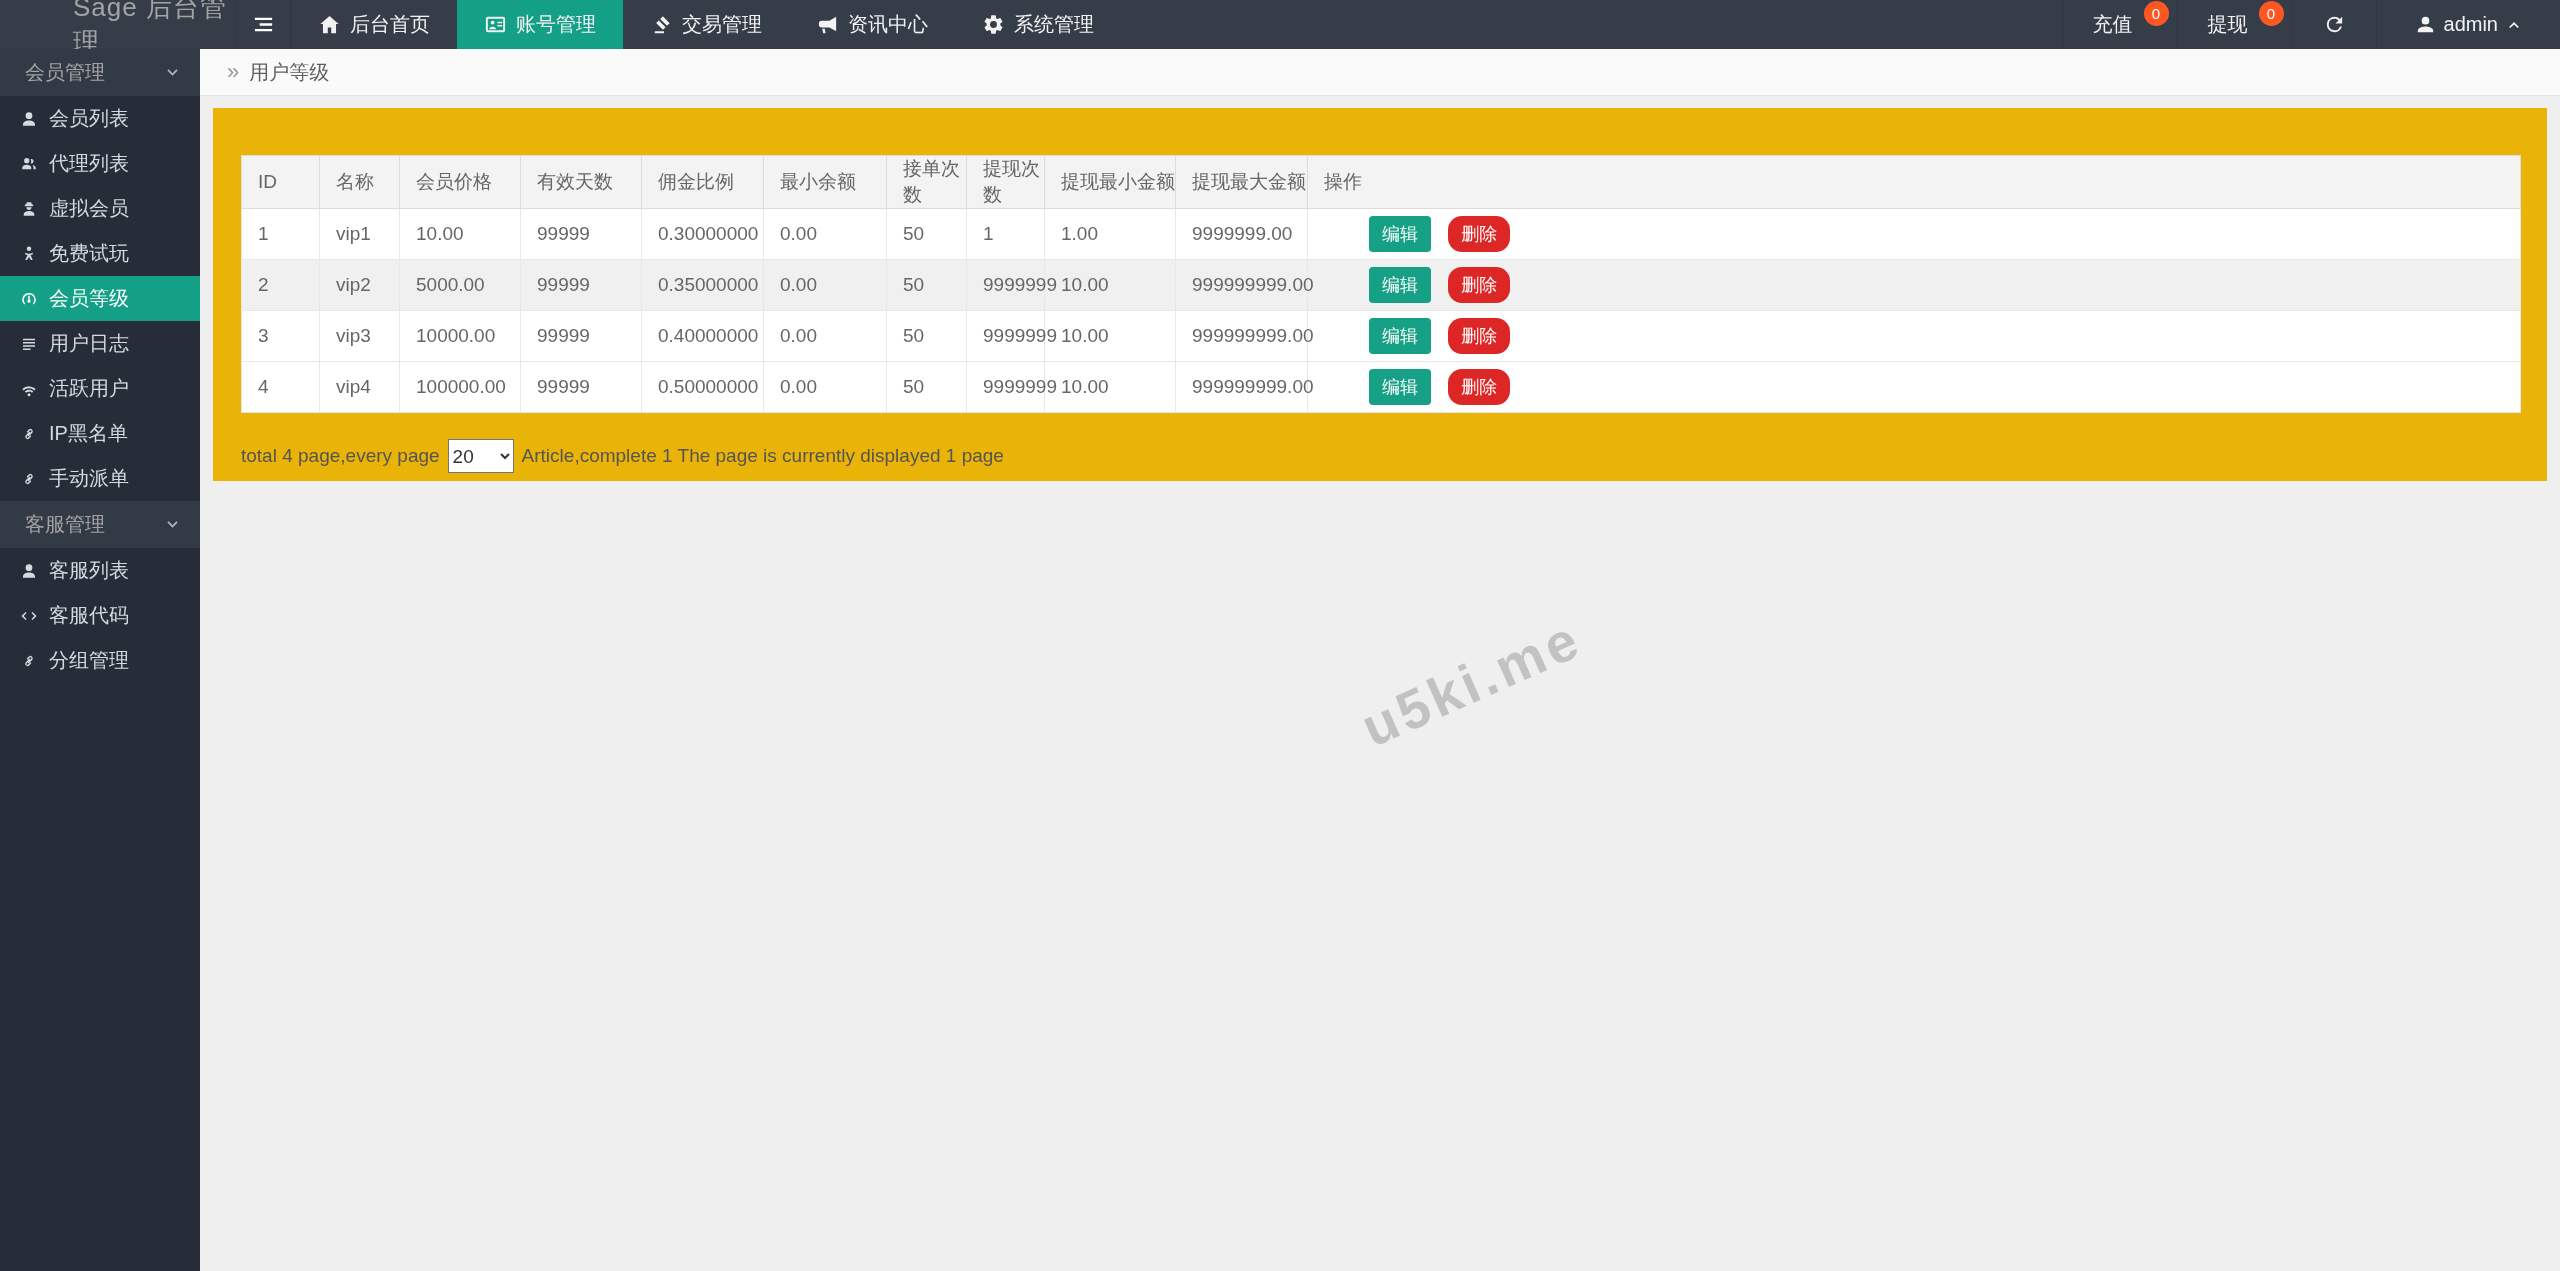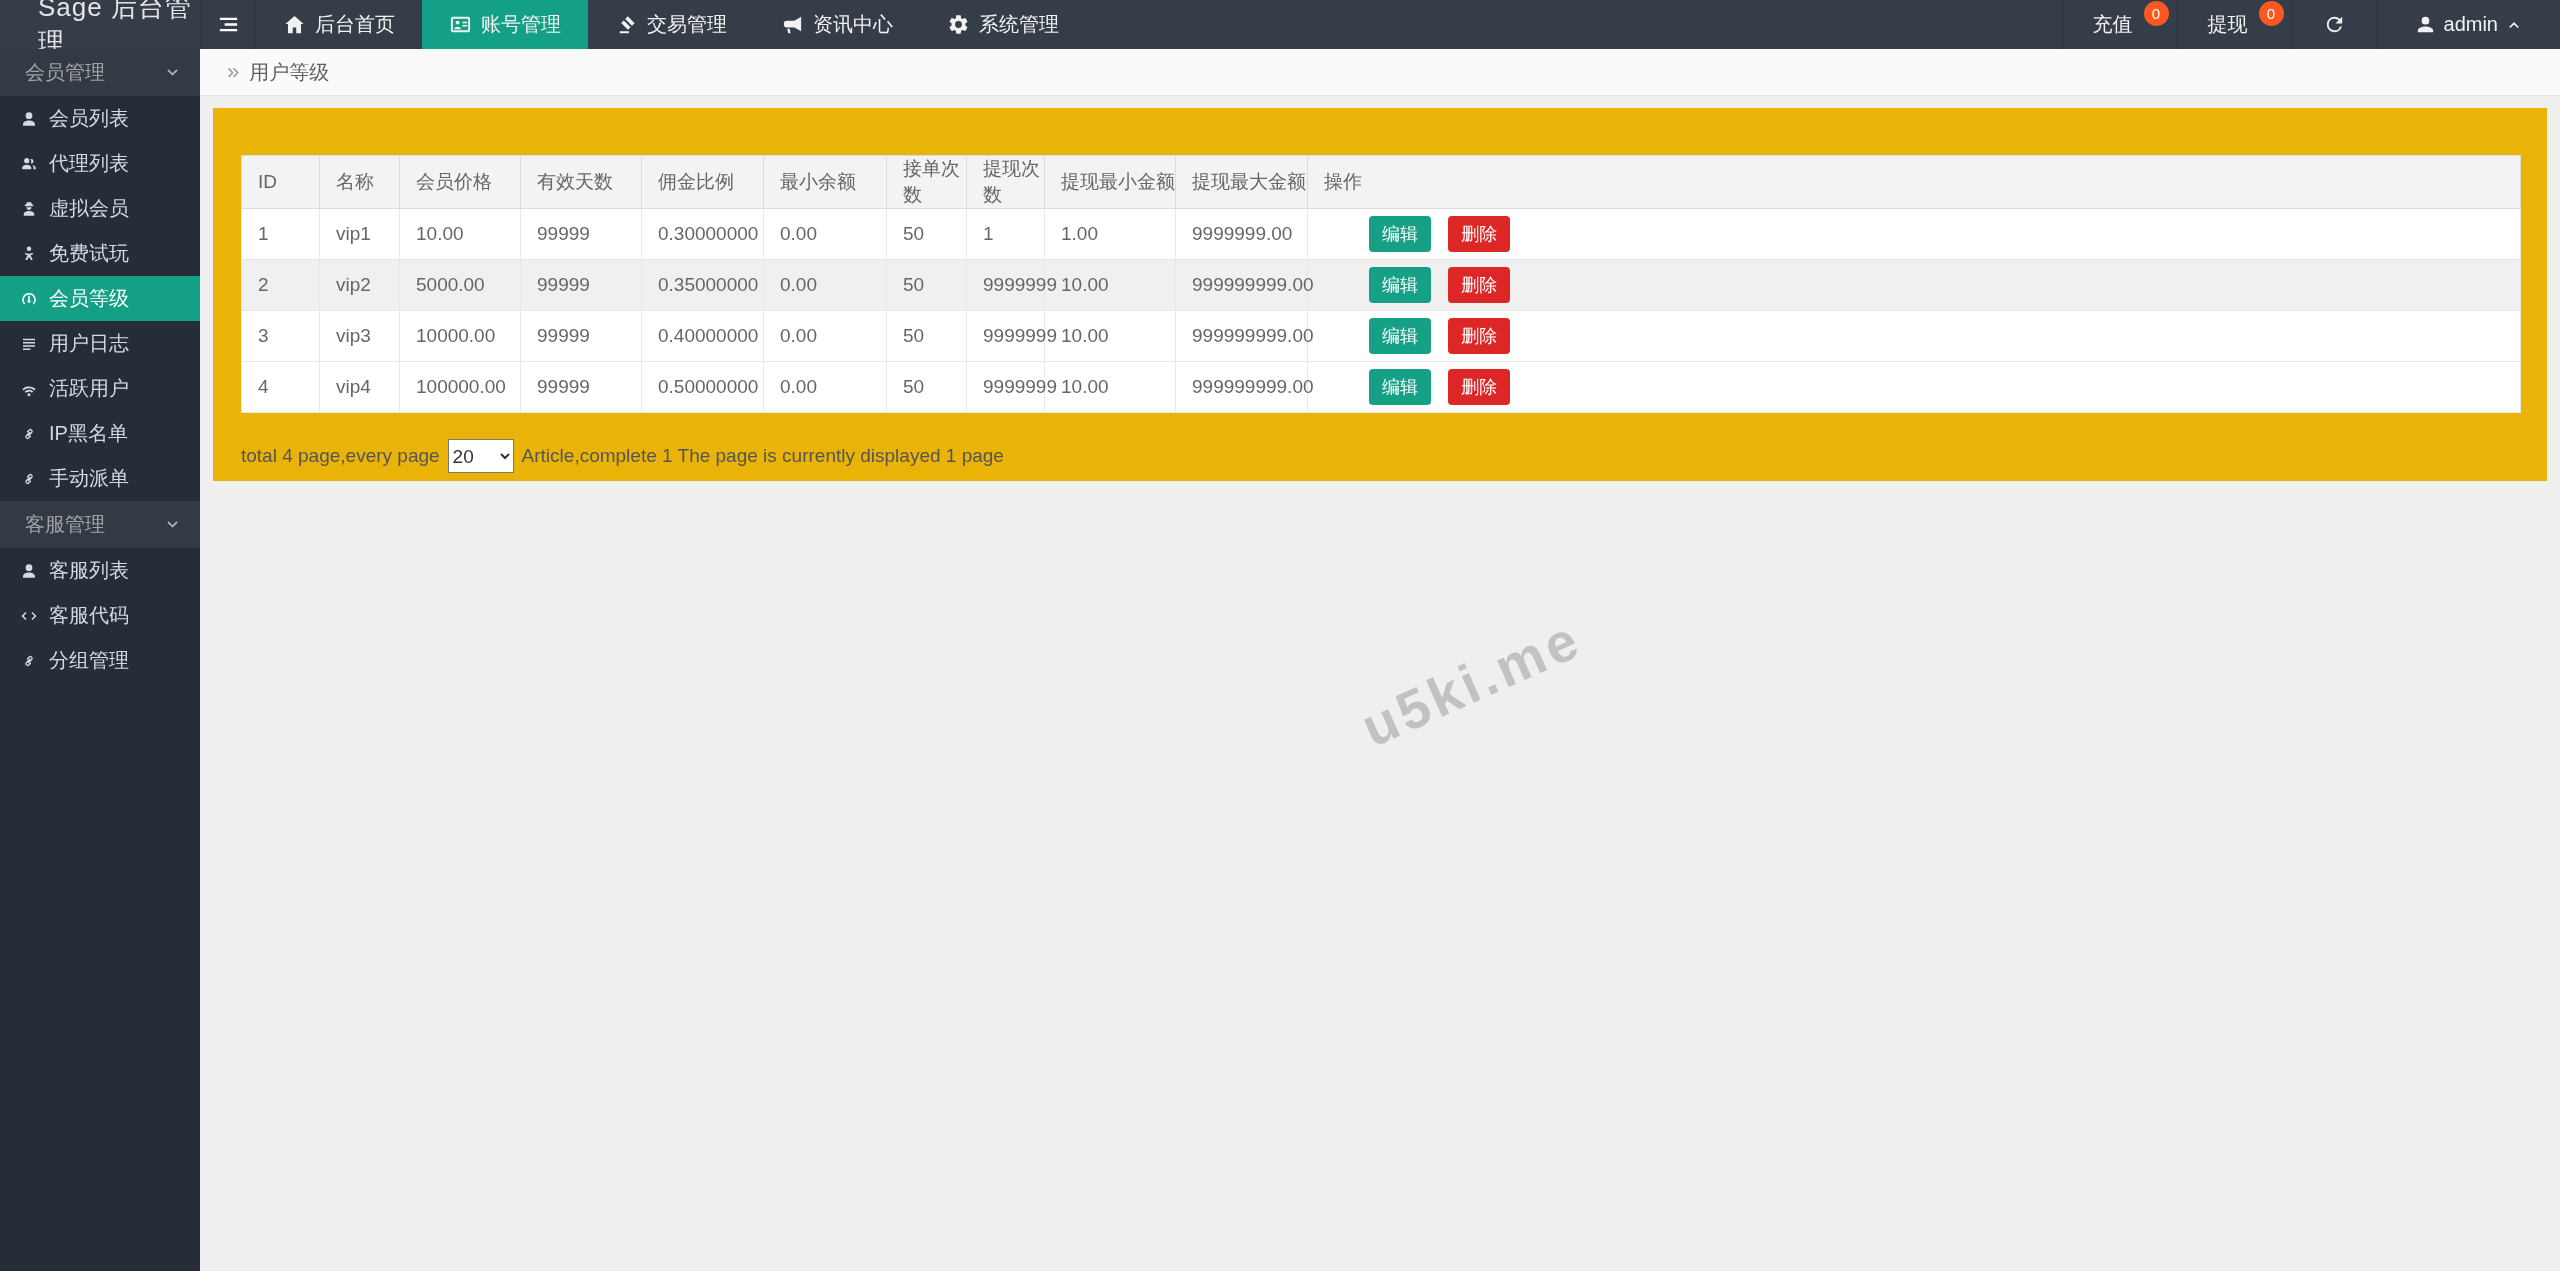--- a/index.html
+++ b/index.html
@@ -3,21 +3,21 @@
 <meta charset="utf-8">
 <style>
   * { margin:0; padding:0; box-sizing:border-box; }
   html,body { width:2560px; height:1271px; overflow:hidden; background:#efefef;
     font-family:"Liberation Sans", sans-serif; }
   .app { width:2560px; height:1271px; display:flex; flex-direction:column; }
 
   
   .navbar { height:49px; background:#353d49; display:flex; align-items:stretch; color:#fff; flex:0 0 49px; }
   .brand { width:200px; flex:0 0 200px; display:flex; align-items:center; padding-left:38px;
-    font-size:26px; color:#e5e5e5; letter-spacing:1px; }
+    font-size:26px; color:#a3a3a3; letter-spacing:1px;margin-left:35px; }
   .nav-toggle { width:56px; display:flex; align-items:center; justify-content:center; cursor:pointer;
     border-left:1px solid #2e3641; border-right:1px solid #2e3641; }
   .nav-menu { display:flex; align-items:stretch; }
   .nav-item { display:flex; align-items:center; padding:0 27px; font-size:20px; color:#f2f2f2;
     cursor:pointer; text-decoration:none; }
   .nav-item svg { margin-right:9px; }
   .nav-item.active { background:#14a086; }
   .nav-right { margin-left:auto; display:flex; align-items:stretch; }
   .nav-right-item { position:relative; display:flex; align-items:center; padding:0 30px;
     font-size:20px; color:#f2f2f2; cursor:pointer; border-left:1px solid #2e3641; }
@@ -53,21 +53,21 @@
 
   table.grid { border-collapse:collapse; table-layout:fixed; width:2280px; font-size:19px; color:#666;
     border:1px solid #dcdcdc; }
   table.grid th { height:50px; background:#f3f3f3; font-weight:normal; text-align:left;
     padding-left:16px; color:#666; border:1px solid #dcdcdc; }
   table.grid td { height:51px; padding-left:16px; border:1px solid #e8e8e8; background:#fff; }
   tr.stripe td { background:#f0f0f0; }
   .btn { display:inline-block; border:none; border-radius:4px; color:#fff; font-size:18px;
     padding:6px 13px; cursor:pointer; font-family:inherit; }
   .btn-edit { background:#16a085; margin-right:12px;margin-left:45px; }
-  .btn-del { background:#dd2727; }
+  .btn-del { background:#dd2727;border-radius:14px; }
 
   .pagination { margin-top:26px; font-size:19px; color:#555; display:flex; align-items:center; }
   .pagination select { margin:0 8px; height:34px; width:66px; font-size:19px; color:#333;
     border:1px solid #767676; border-radius:0; background:#fff; font-family:inherit; }
 
   .watermark { position:absolute; left:1155px; top:555px; font-size:55px; font-weight:bold;
     color:#b3b3b3; opacity:0.75; transform:rotate(-24deg); letter-spacing:4px; pointer-events:none; }
 </style>
 </head>
 <body>

